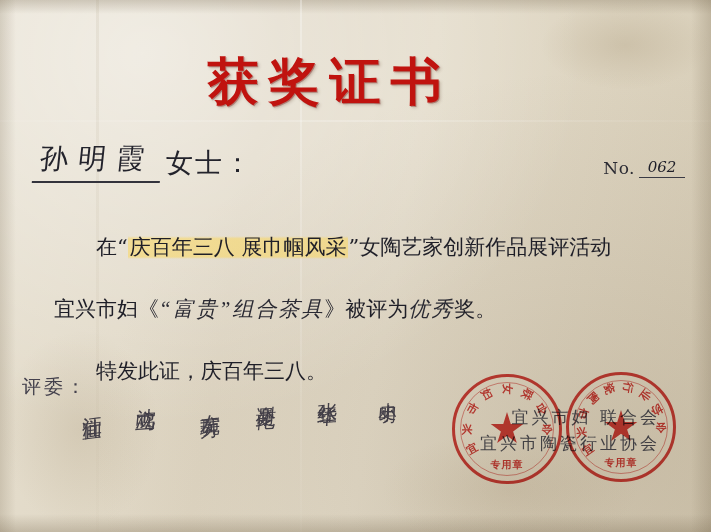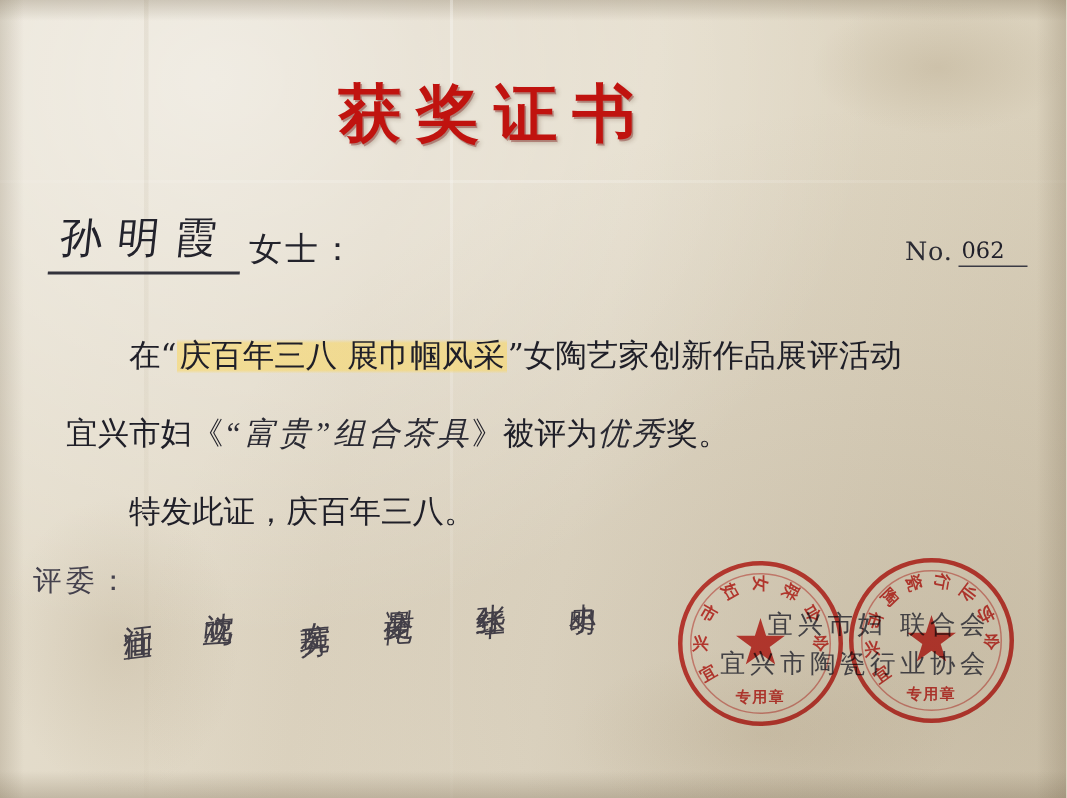--- a/index.html
+++ b/index.html
@@ -72,21 +72,21 @@
 
   
   .title {
     position: absolute;
     top: 48px;
     left: 0;
     width: 659px;
     text-align: center;
     font-family: "DejaVu Serif", "Liberation Serif", serif;
     font-weight: 700;
-    font-size: 42px;
+    font-size: 51px;
     letter-spacing: 10px;
     color: #c0130f;
     text-shadow: 1px 1px 0 rgba(120,10,8,0.35), 2px 2px 3px rgba(90,60,40,0.25);
   }
 
   
   .no-field {
     position: absolute;
     right: 26px;
     top: 158px;
@@ -95,22 +95,23 @@
     color: #2b2b33;
     display: flex;
     align-items: flex-end;
     gap: 4px;
   }
   .no-field .no-label { letter-spacing: 0.5px; }
   .no-field .no-value {
     display: inline-block;
     min-width: 42px;
     border-bottom: 1px solid #3a3a44;
-    text-align: left;
-    font-family: "DejaVu Serif", "Liberation Serif", serif;
+    text-align: center;
+    font-family: "DejaVu Serif", "Liberation Serif", serif;
+    font-style: italic;
     font-size: 15px;
     color: #20202a;
     padding: 0 2px 1px 2px;
   }
 
   
   .recipient {
     position: absolute;
     left: 34px;
     top: 140px;
@@ -121,39 +122,39 @@
     font-family: "DejaVu Serif", "Liberation Serif", serif;
     font-size: 28px;
     letter-spacing: 10px;
     color: #23232c;
     border-bottom: 2px solid #33333c;
     padding: 0 8px 3px 6px;
     transform: skewX(-6deg);
   }
   .recipient .honorific {
     font-family: Liberation Sans, sans-serif;
-    font-size: 22px;
+    font-size: 27px;
     color: #23232c;
     padding-bottom: 2px;
     margin-left: 4px;
     letter-spacing: 2px;
   }
 
   
   .body {
     position: absolute;
     left: 38px;
     top: 208px;
     width: 640px;
     font-family: "DejaVu Serif", "Liberation Serif", serif;
     font-size: 21px;
     line-height: 46px;
     color: #1f1f28;
   }
-  .body p { margin: 6px; }
+  .body p { margin: 16px; }
   .indent { padding-left: 42px; }
   .hl {
     background: linear-gradient(to bottom, rgba(255,225,120,0.0) 8%, rgba(250,215,95,0.55) 18%, rgba(250,215,95,0.55) 88%, rgba(255,225,120,0.0) 96%);
     padding: 1px 2px;
   }
   .hand {
     font-family: Liberation Serif, serif;
     font-style: italic;
     color: #2a2a33;
     letter-spacing: 2px;

